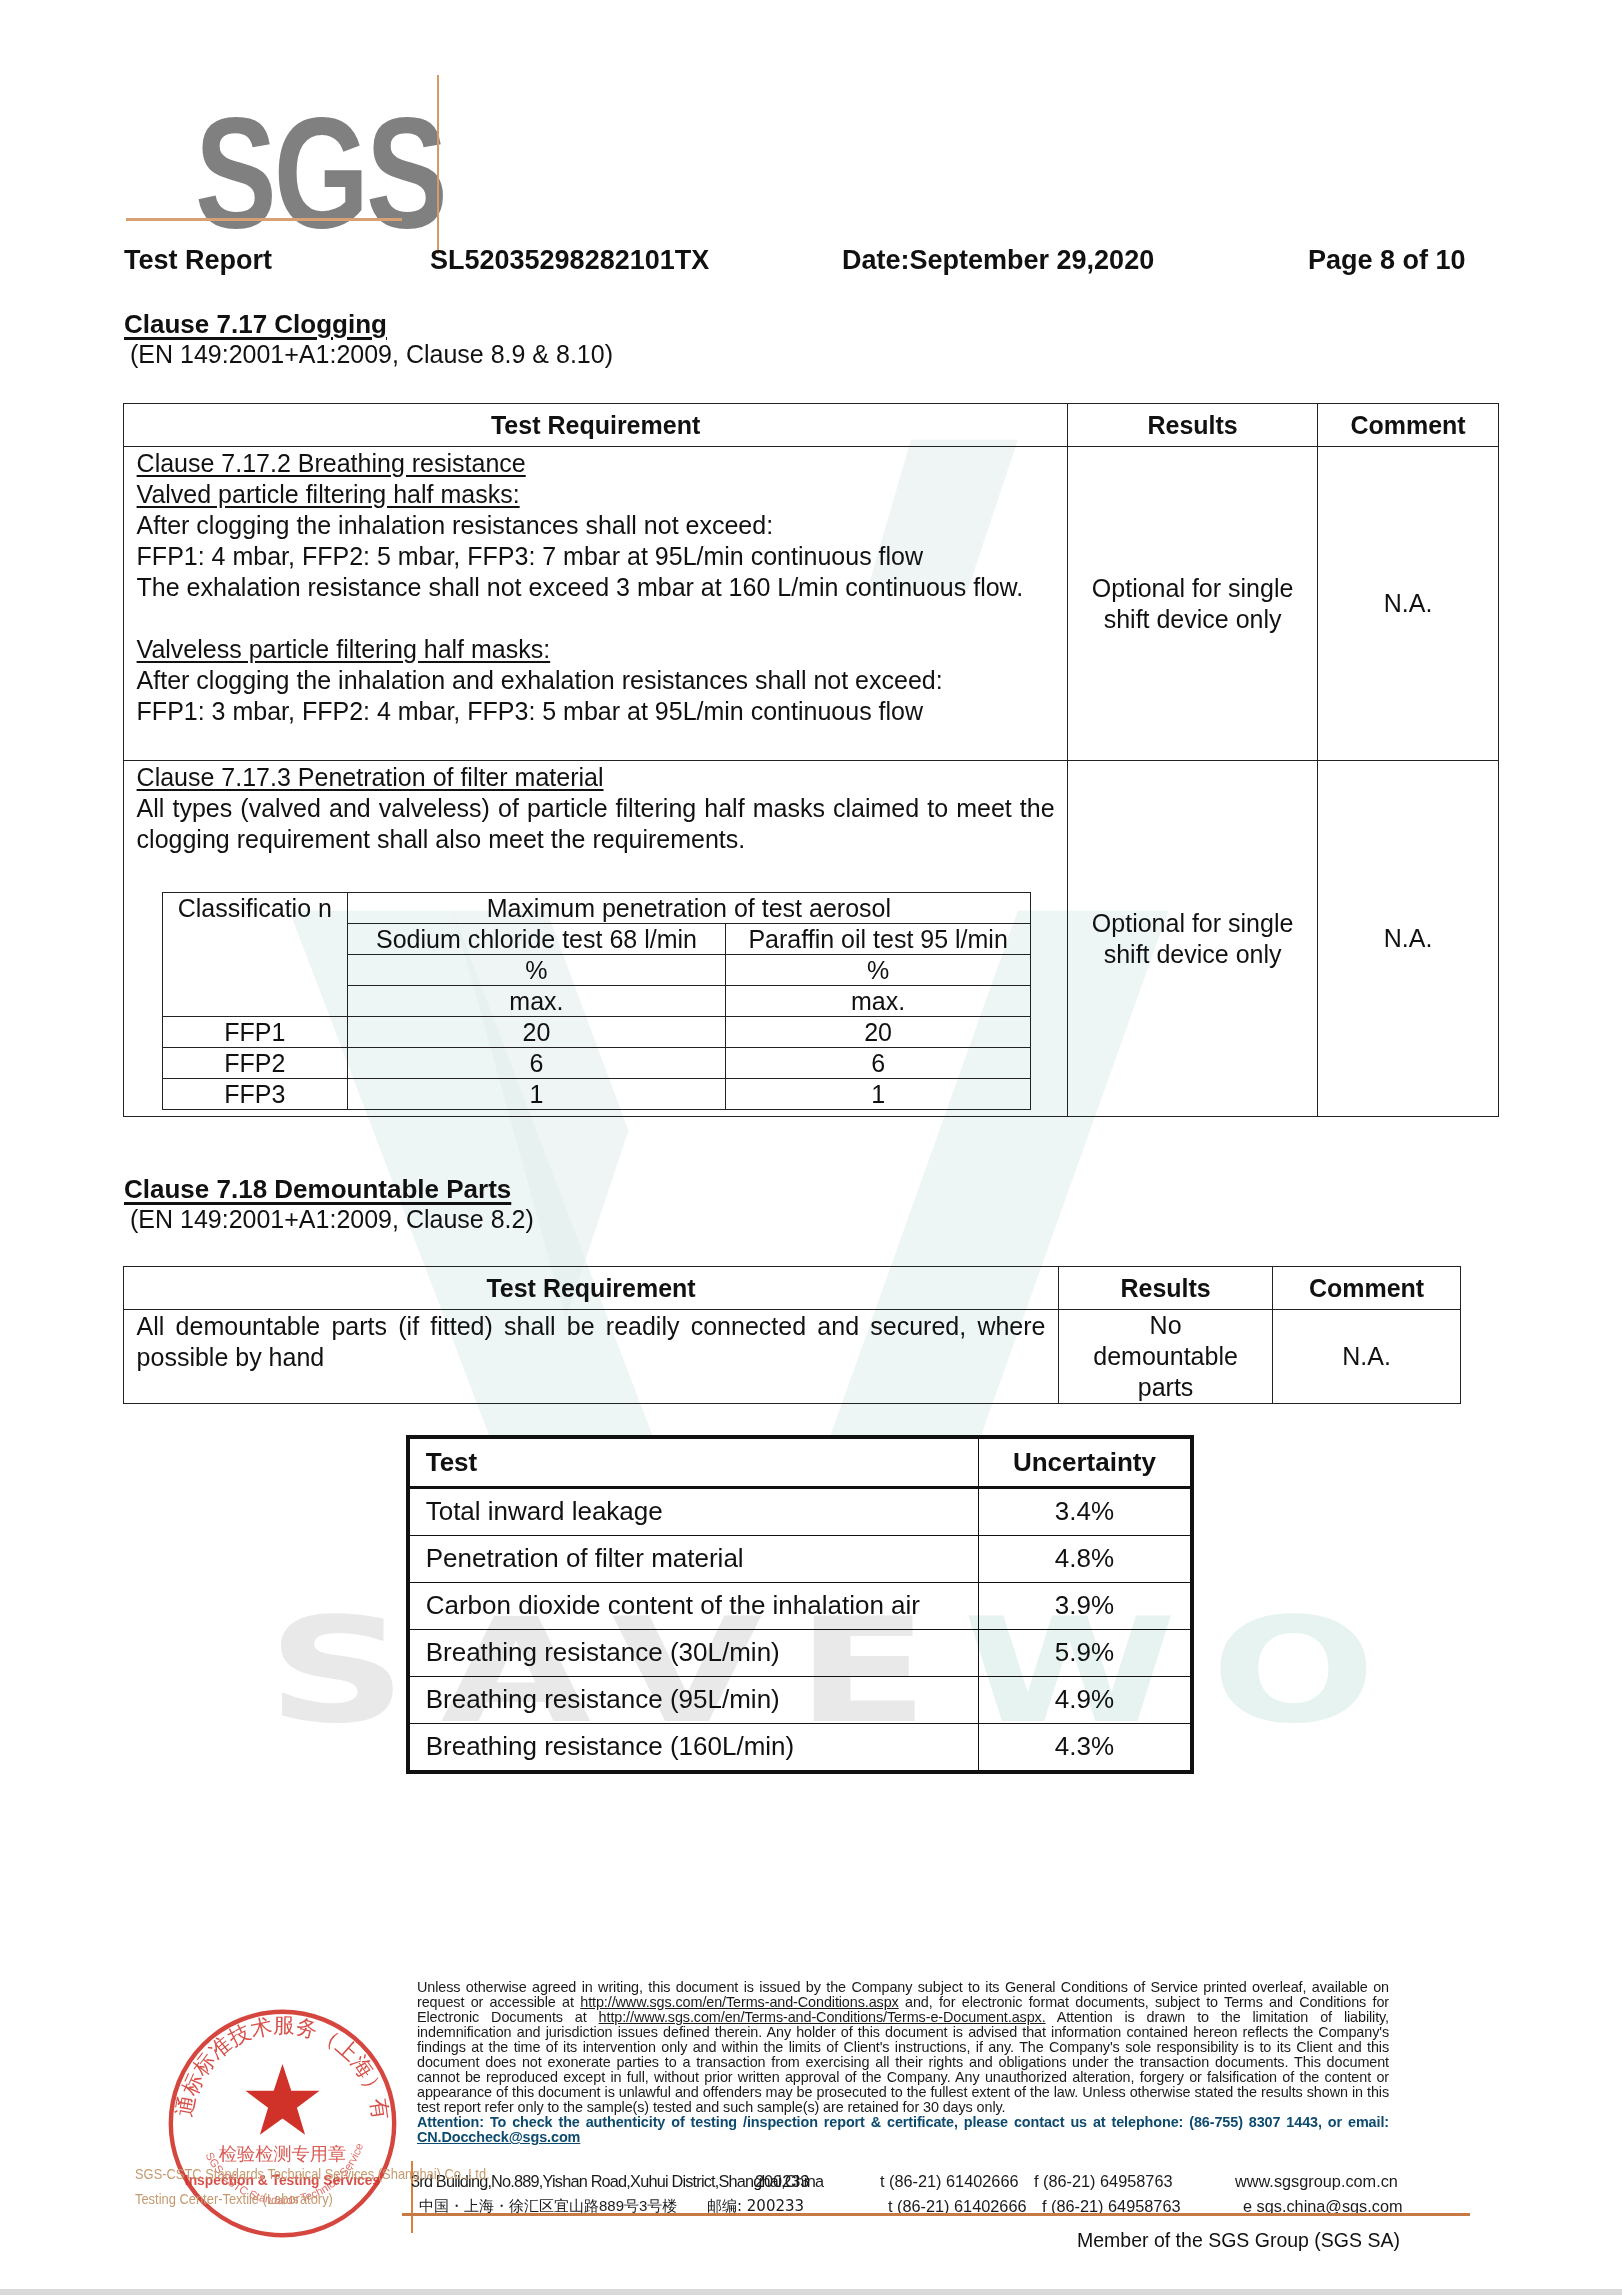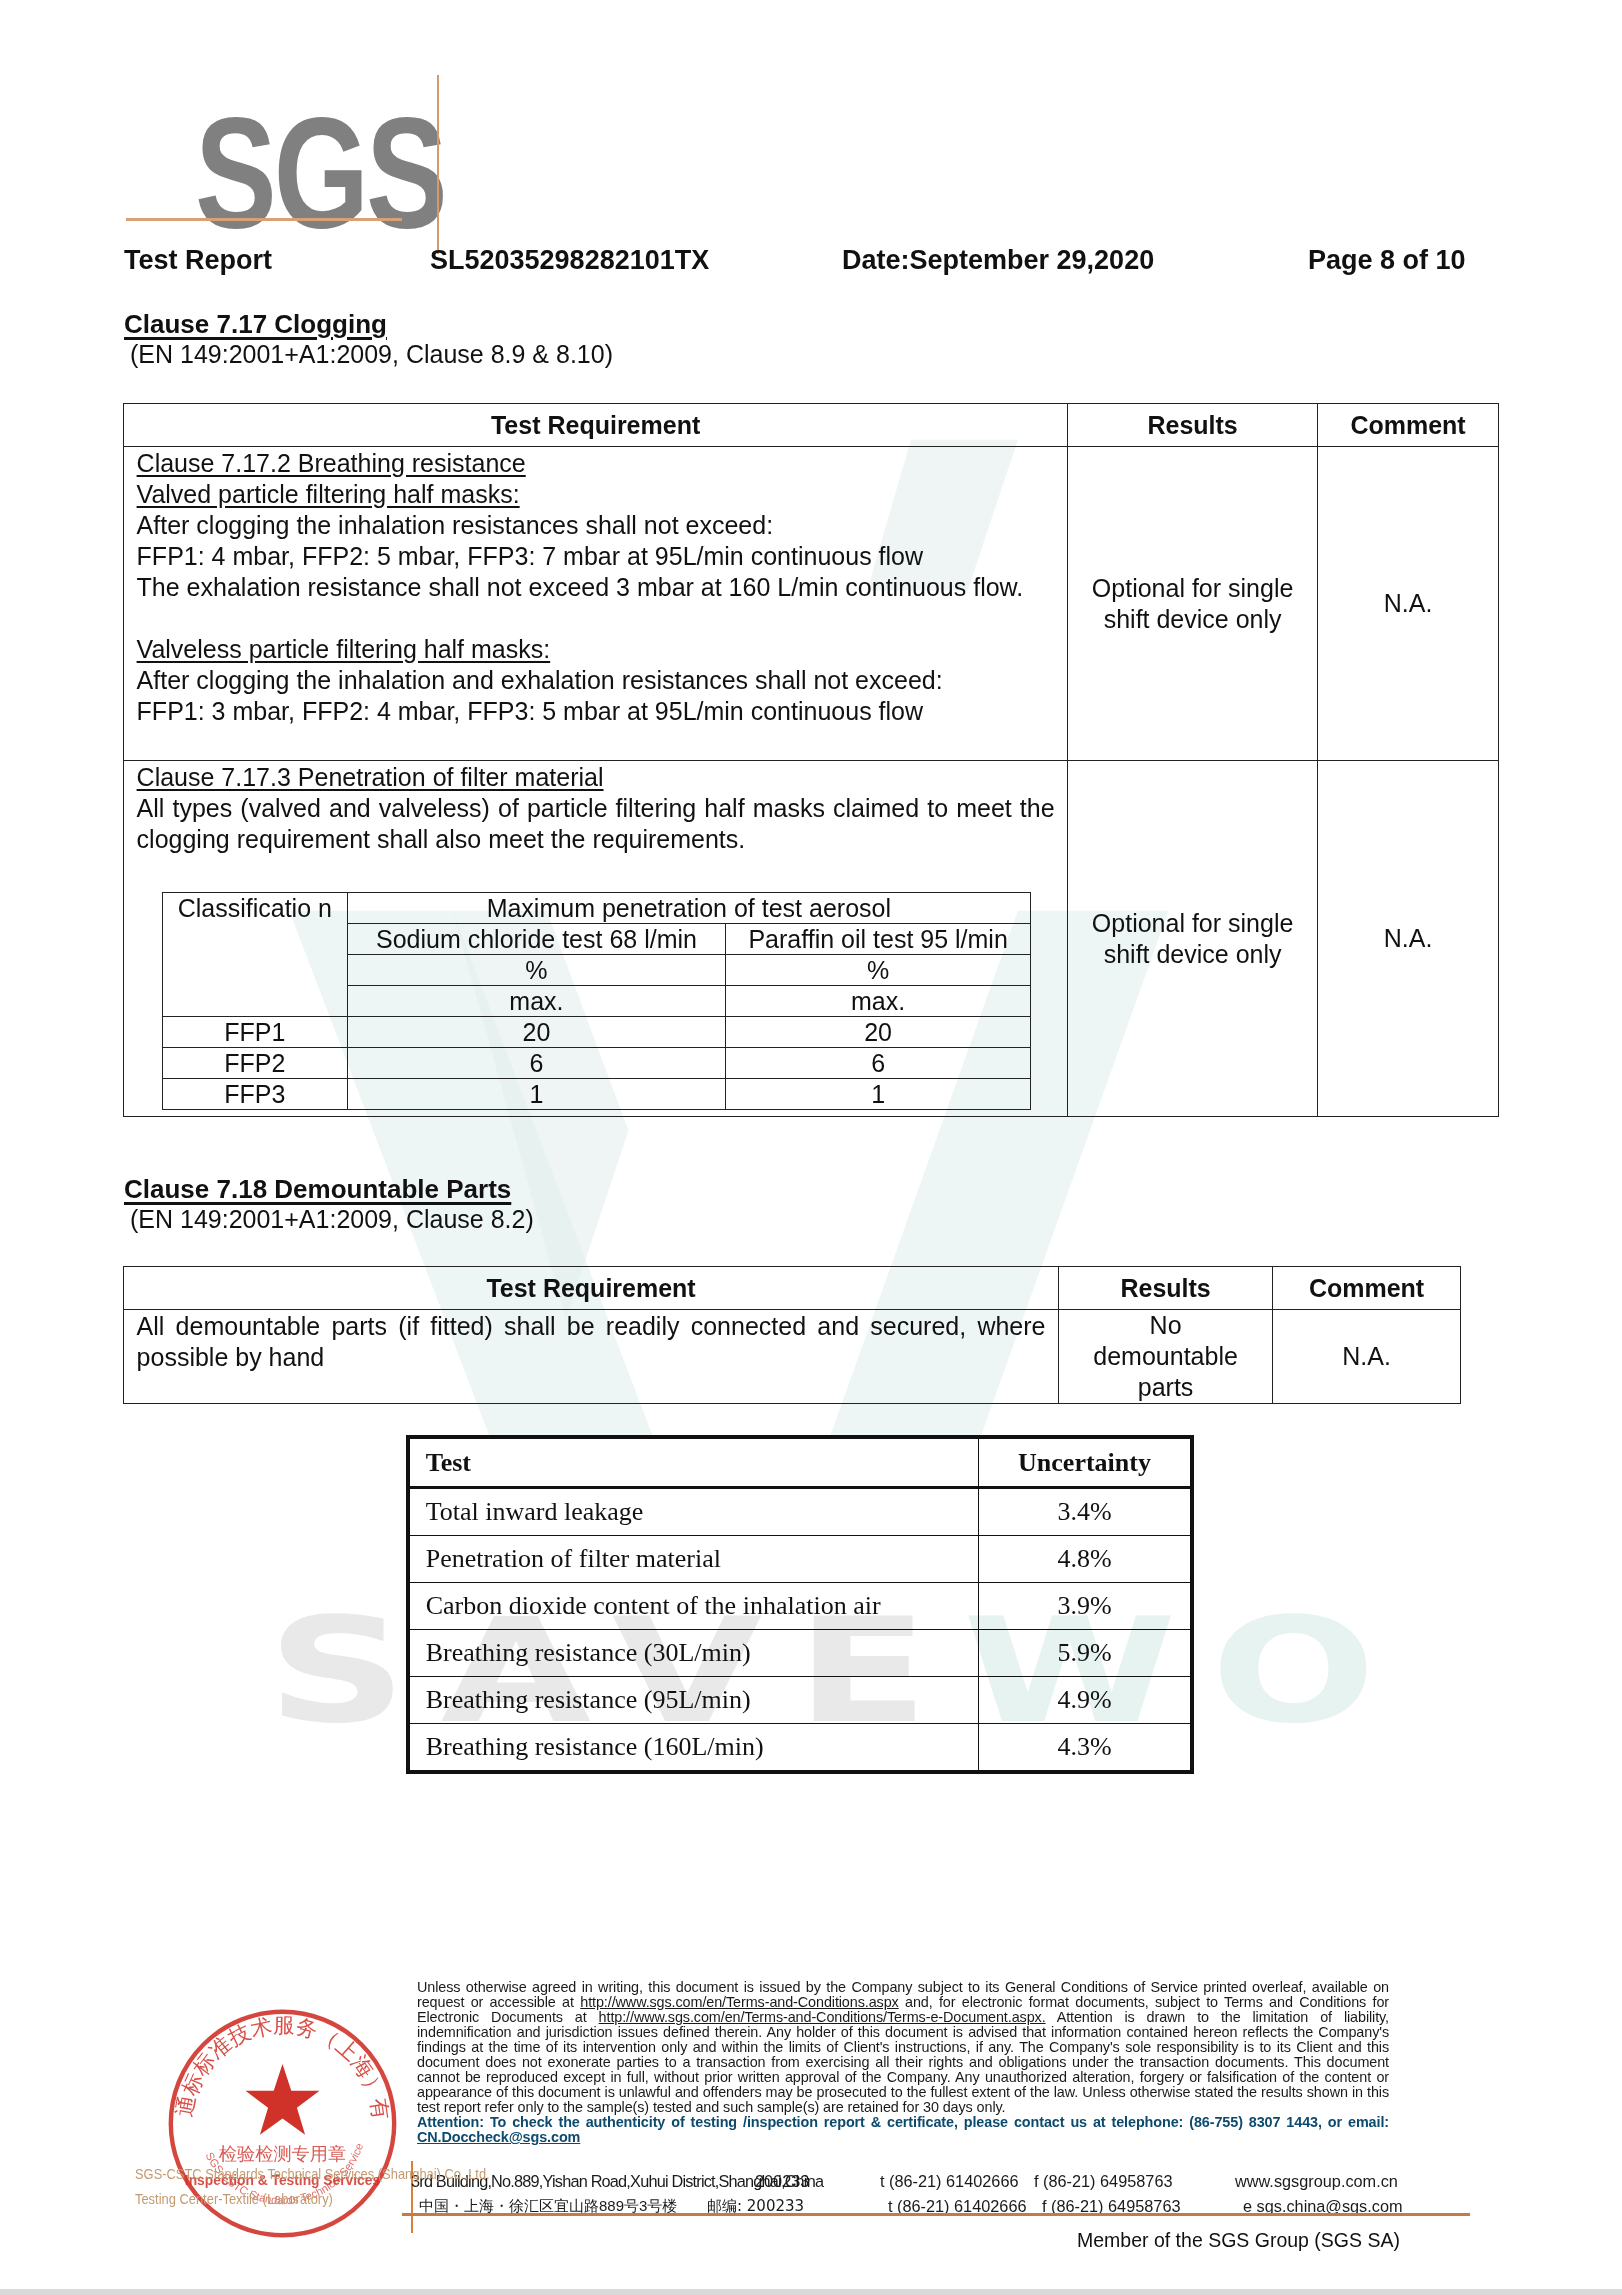--- a/index.html
+++ b/index.html
@@ -42,21 +42,21 @@
     table { border-collapse: collapse; position: absolute; z-index: 2; }
     td, th { border: 1.3px solid #222; font-size: 25px; line-height: 31px; vertical-align: middle; }
     .th-bold { font-weight: 700; text-align: center; }
     .req-cell { padding: 1.3px 12.6px; vertical-align: top; text-align: justify; }
     .center { text-align: center; }
     .u { text-decoration: underline; text-underline-offset: 3.1px; }
     .blank-line { height: 31px; }
 
     .inner-table td { border: 1.3px solid #222; text-align: center; font-size: 25px; line-height: 30px; padding: 0 3.8px; white-space: nowrap; }
 
-    .unc-table { border: 4.4px solid #111; font-family: Liberation Serif, serif; }
+    .unc-table { border: 4.4px solid #111; }
     .unc-table td { border: 1.9px solid #111; font-size: 26px; height: 46px; padding: 0 15.7px; }
     .unc-table td.val { text-align: center; }
 
     
     .stamp { position: absolute; left: 157px; top: 1998px; width: 251px; height: 251px; z-index: 3; }
     .stamp-company { position: absolute; left: 135px; top: 2161px; z-index: 3; color: #c39a6f; font-size: 15px; line-height: 25px;
       transform: scaleX(0.86); transform-origin: left top; white-space: nowrap; }
     .disclaimer { position: absolute; left: 417px; top: 1980px; width: 972px; z-index: 2;
       font-size: 14.4px; line-height: 15px; text-align: justify; color: #1a1a1a; letter-spacing: -0.1px; }
     .disclaimer .link { text-decoration: underline; }

